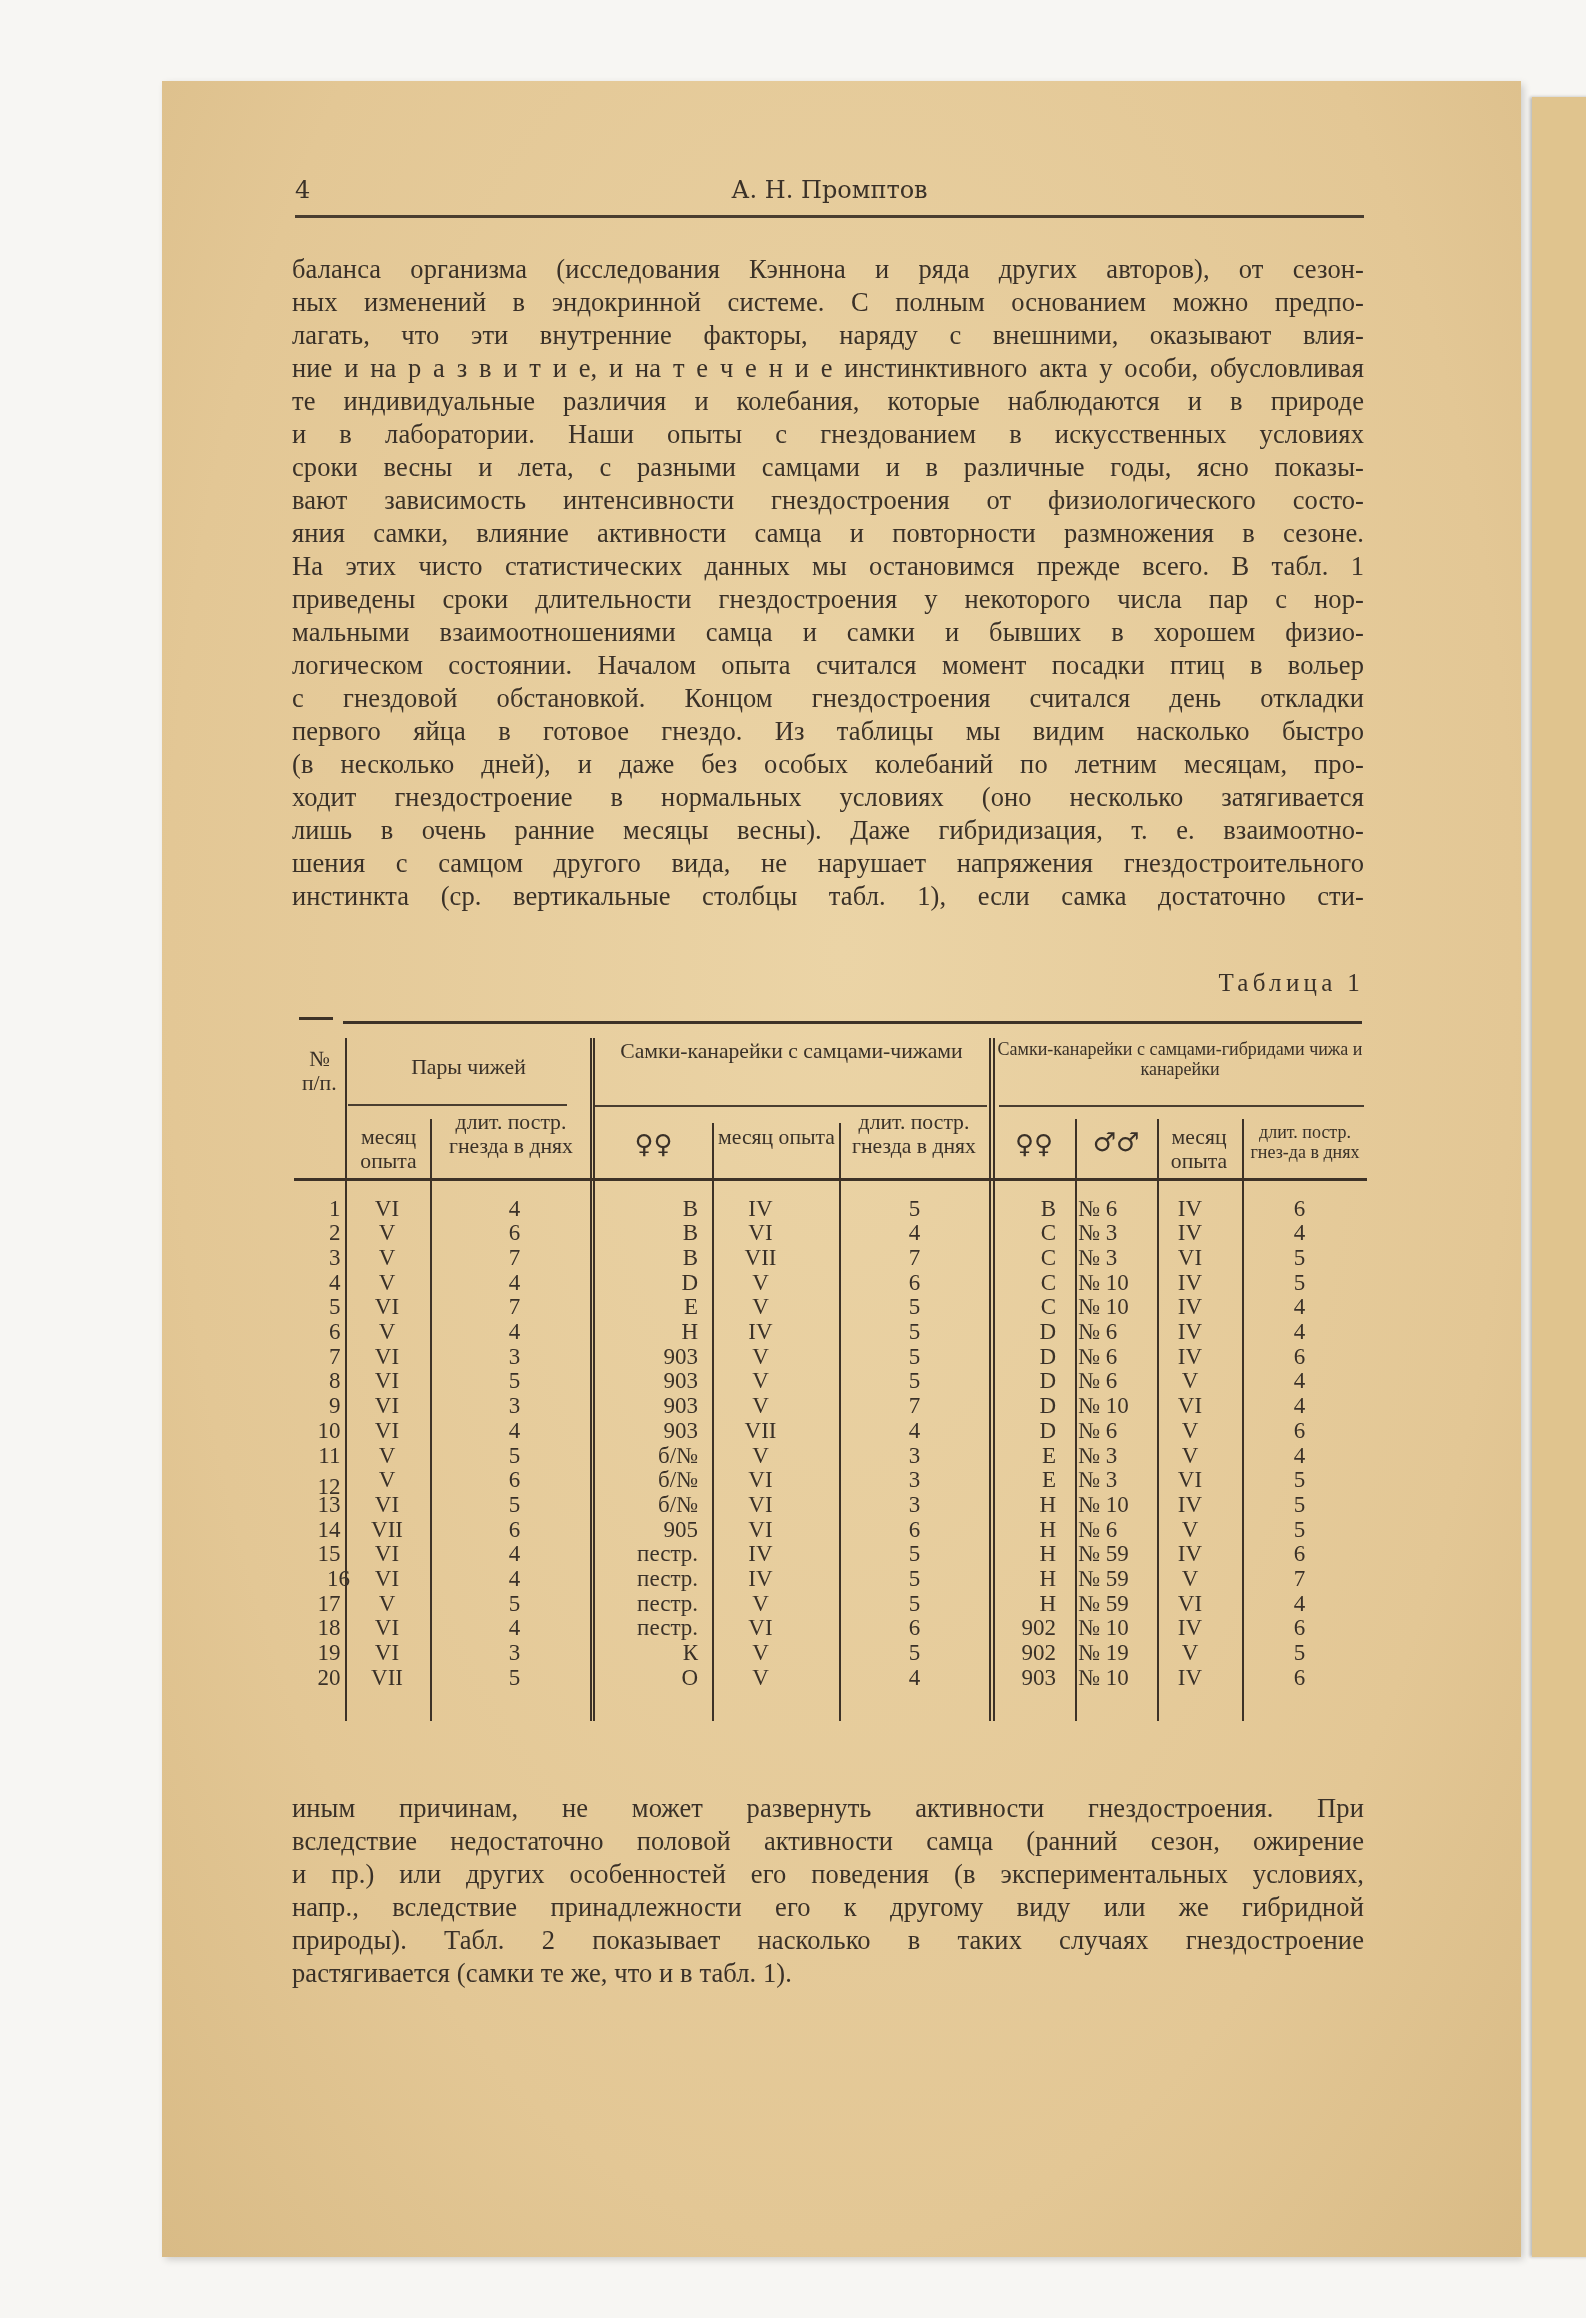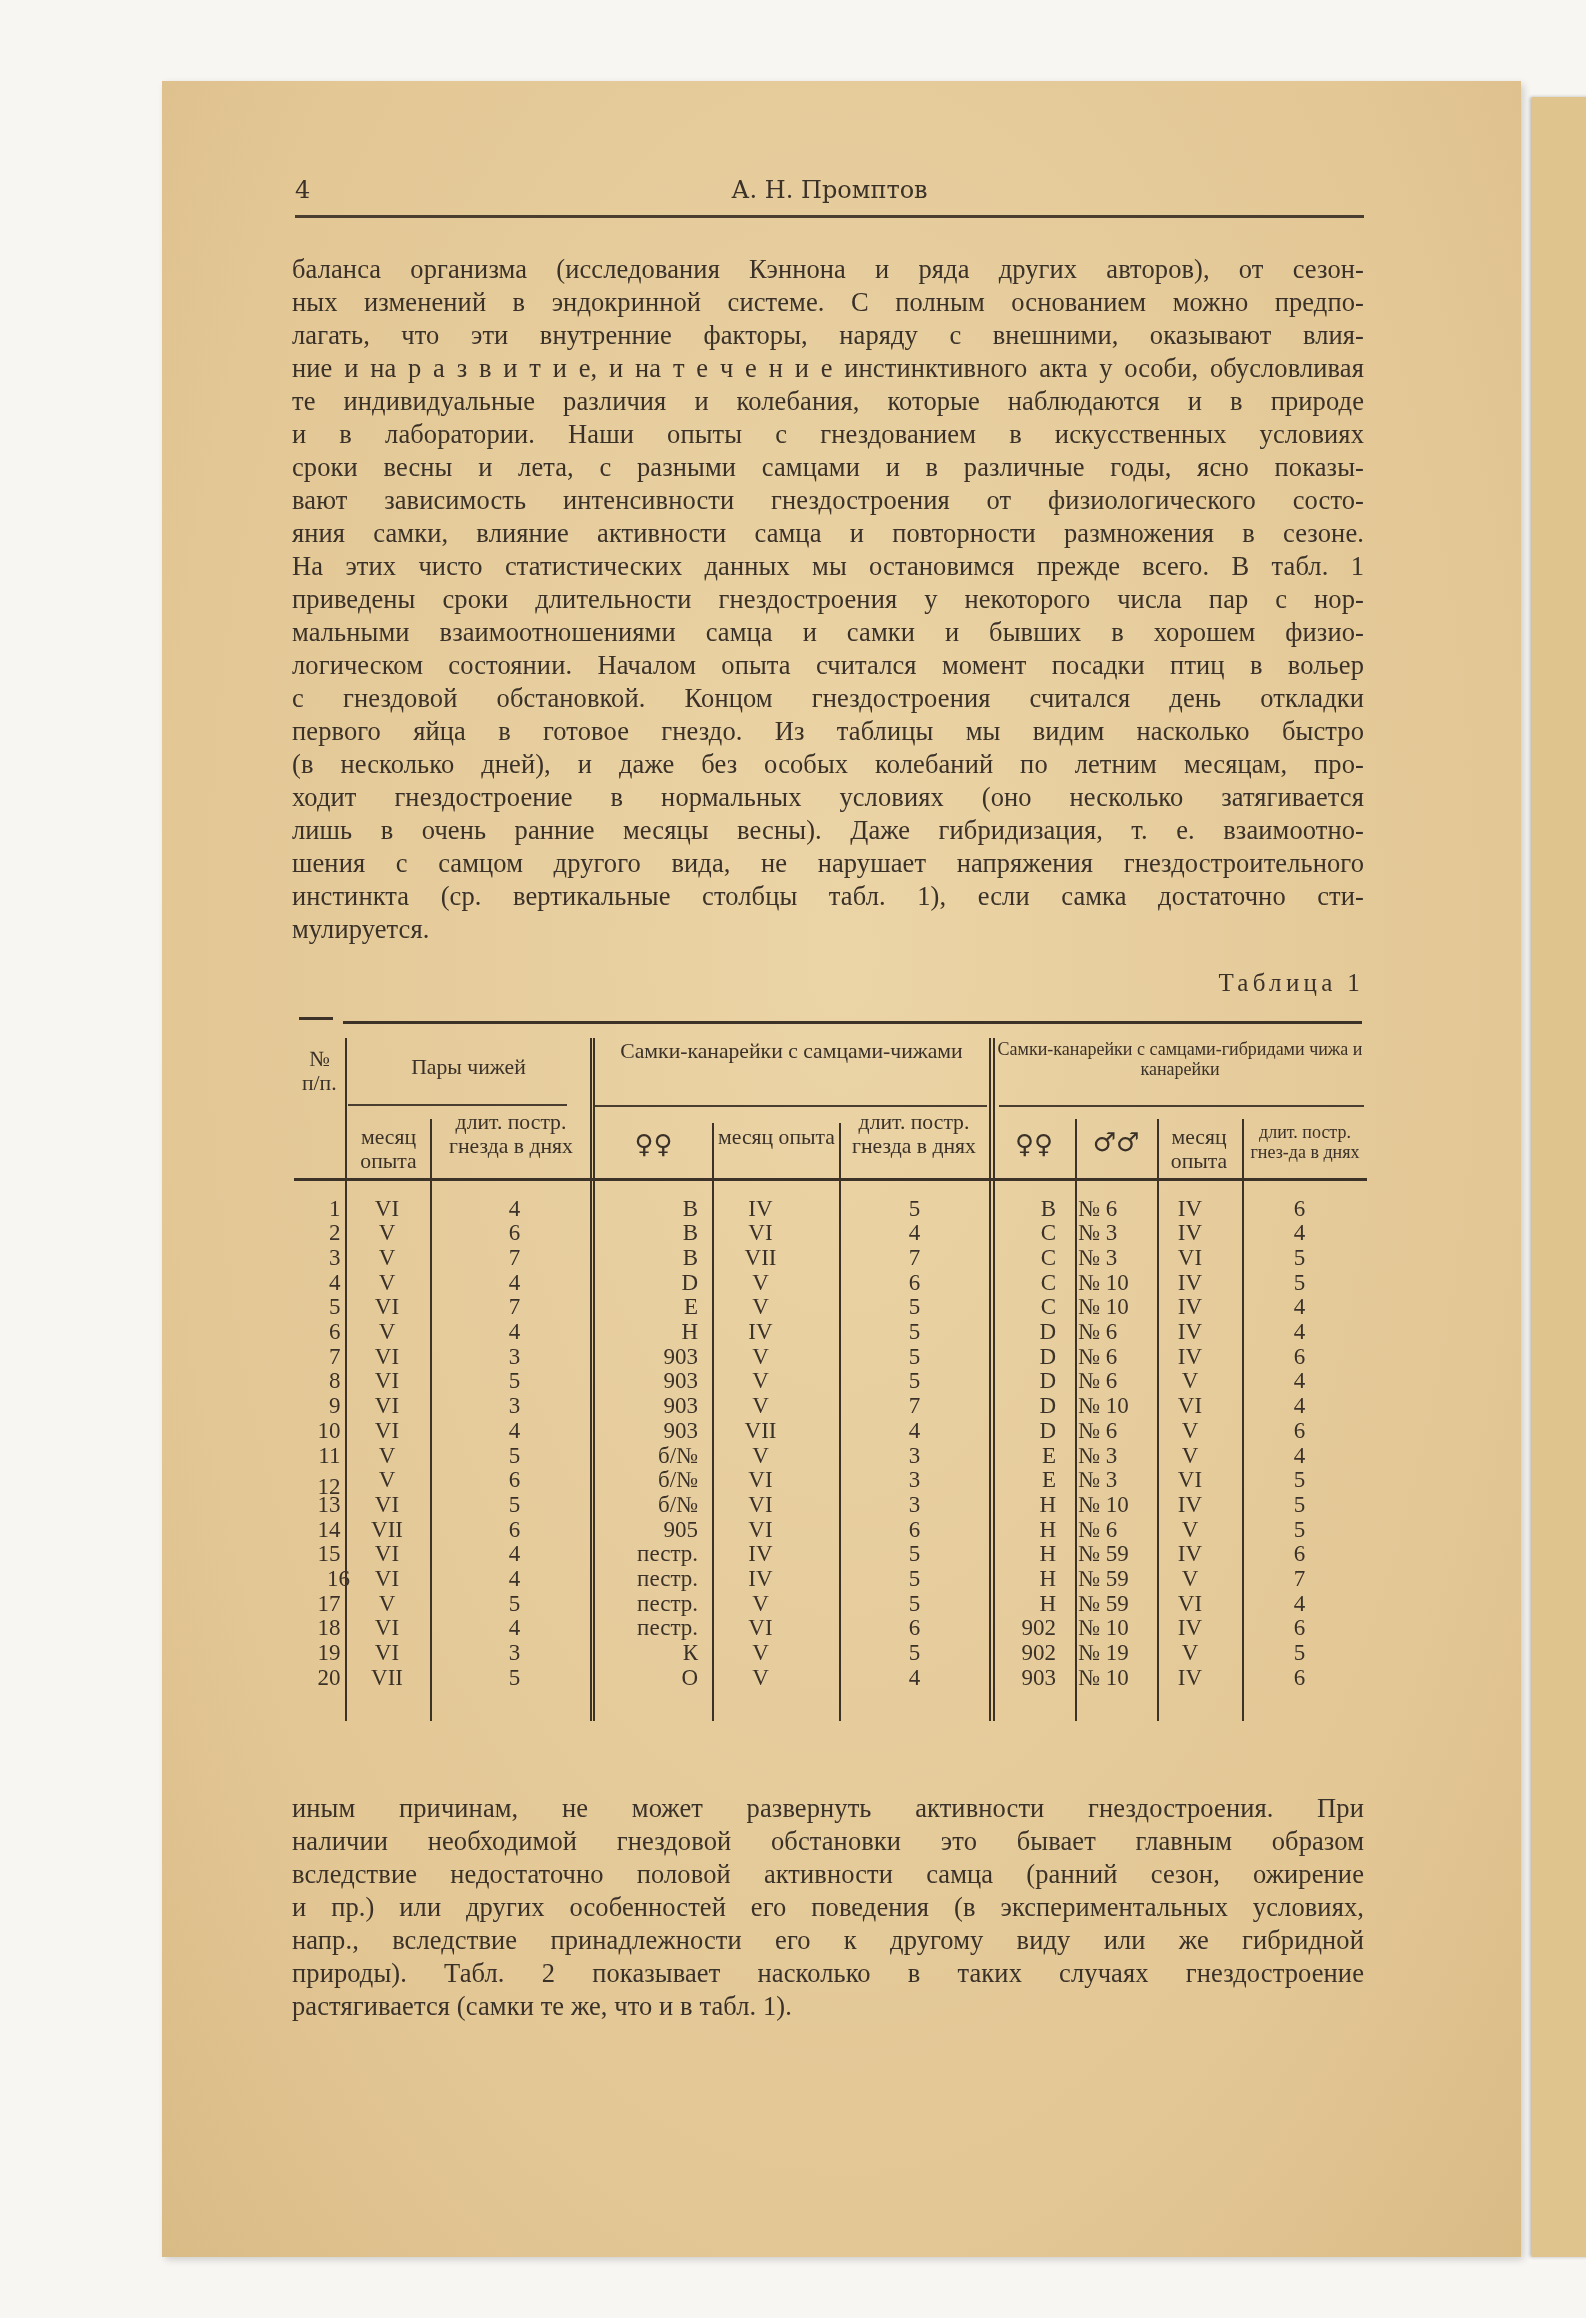--- a/index.html
+++ b/index.html
@@ -83,21 +83,20 @@
     <span class="line">приведены сроки длительности гнездостроения у некоторого числа пар с нор-</span>
     <span class="line">мальными взаимоотношениями самца и самки и бывших в хорошем физио-</span>
     <span class="line">логическом состоянии. Началом опыта считался момент посадки птиц в вольер</span>
     <span class="line">с гнездовой обстановкой. Концом гнездостроения считался день откладки</span>
     <span class="line">первого яйца в готовое гнездо. Из таблицы мы видим насколько быстро</span>
     <span class="line">(в несколько дней), и даже без особых колебаний по летним месяцам, про-</span>
     <span class="line">ходит гнездостроение в нормальных условиях (оно несколько затягивается</span>
     <span class="line">лишь в очень ранние месяцы весны). Даже гибридизация, т. е. взаимоотно-</span>
     <span class="line">шения с самцом другого вида, не нарушает напряжения гнездостроительного</span>
     <span class="line">инстинкта (ср. вертикальные столбцы табл. 1), если самка достаточно сти-</span>
-    <span class="line last">мулируется.</span>
   </div>
 
 <div class="table-caption spaced">Таблица 1</div>
 
 <div class="tbl" id="tbl">
 
   <div class="rule-h" style="left:12px;top:0;width:34px;"></div>
   <div class="rule-h" style="left:56px;top:4.3px;width:1019px;"></div>
 
   <div class="rule-thin" style="left:61px;top:87px;width:219px;"></div>
@@ -332,20 +331,19 @@
       <div class="cell center" style="left: 606px; width: 43px; top: 648px;">4</div>
       <div class="cell right" style="left: 709px; width: 60px; top: 648px;">903</div>
       <div class="cell left" style="left: 791px; width: 76px; top: 648px;">№ 10</div>
       <div class="cell center" style="left: 873px; width: 60px; top: 648px;">IV</div>
       <div class="cell center" style="left: 991px; width: 43px; top: 648px;">6</div>
     </div>
 </div>
 
 <div class="text" id="para2" style="top:1792px;">
     <span class="line">иным причинам, не может развернуть активности гнездостроения. При</span>
-    <span class="line">наличии необходимой гнездовой обстановки это бывает главным образом</span>
     <span class="line">вследствие недостаточно половой активности самца (ранний сезон, ожирение</span>
     <span class="line">и пр.) или других особенностей его поведения (в экспериментальных условиях,</span>
     <span class="line">напр., вследствие принадлежности его к другому виду или же гибридной</span>
     <span class="line">природы). Табл. 2 показывает насколько в таких случаях гнездостроение</span>
     <span class="line last">растягивается (самки те же, что и в табл. 1).</span>
   </div>
 
 
 </body></html>

